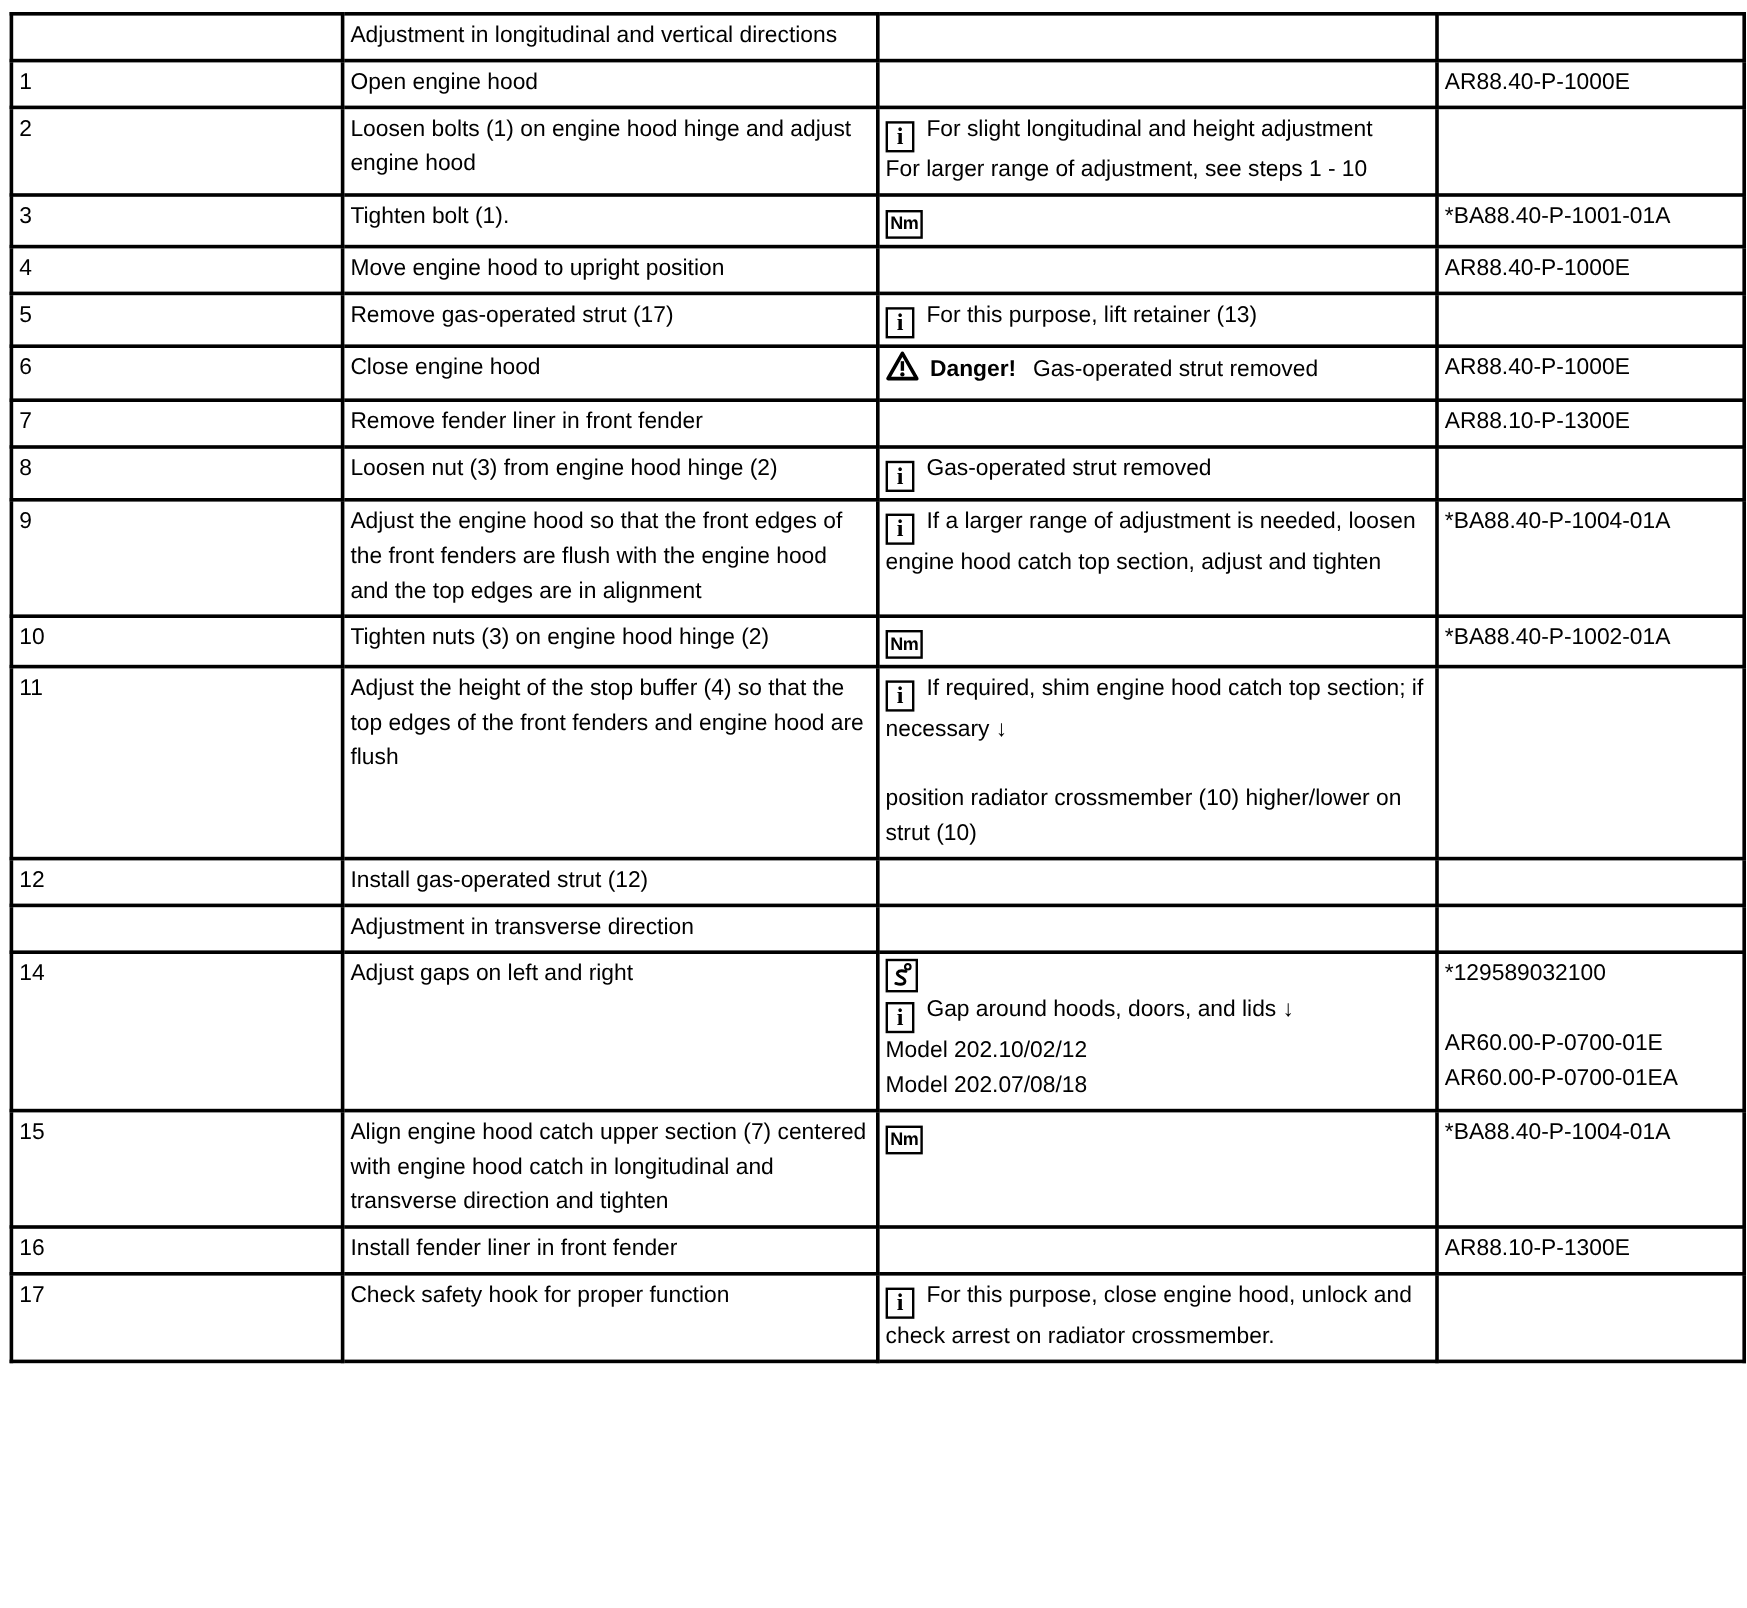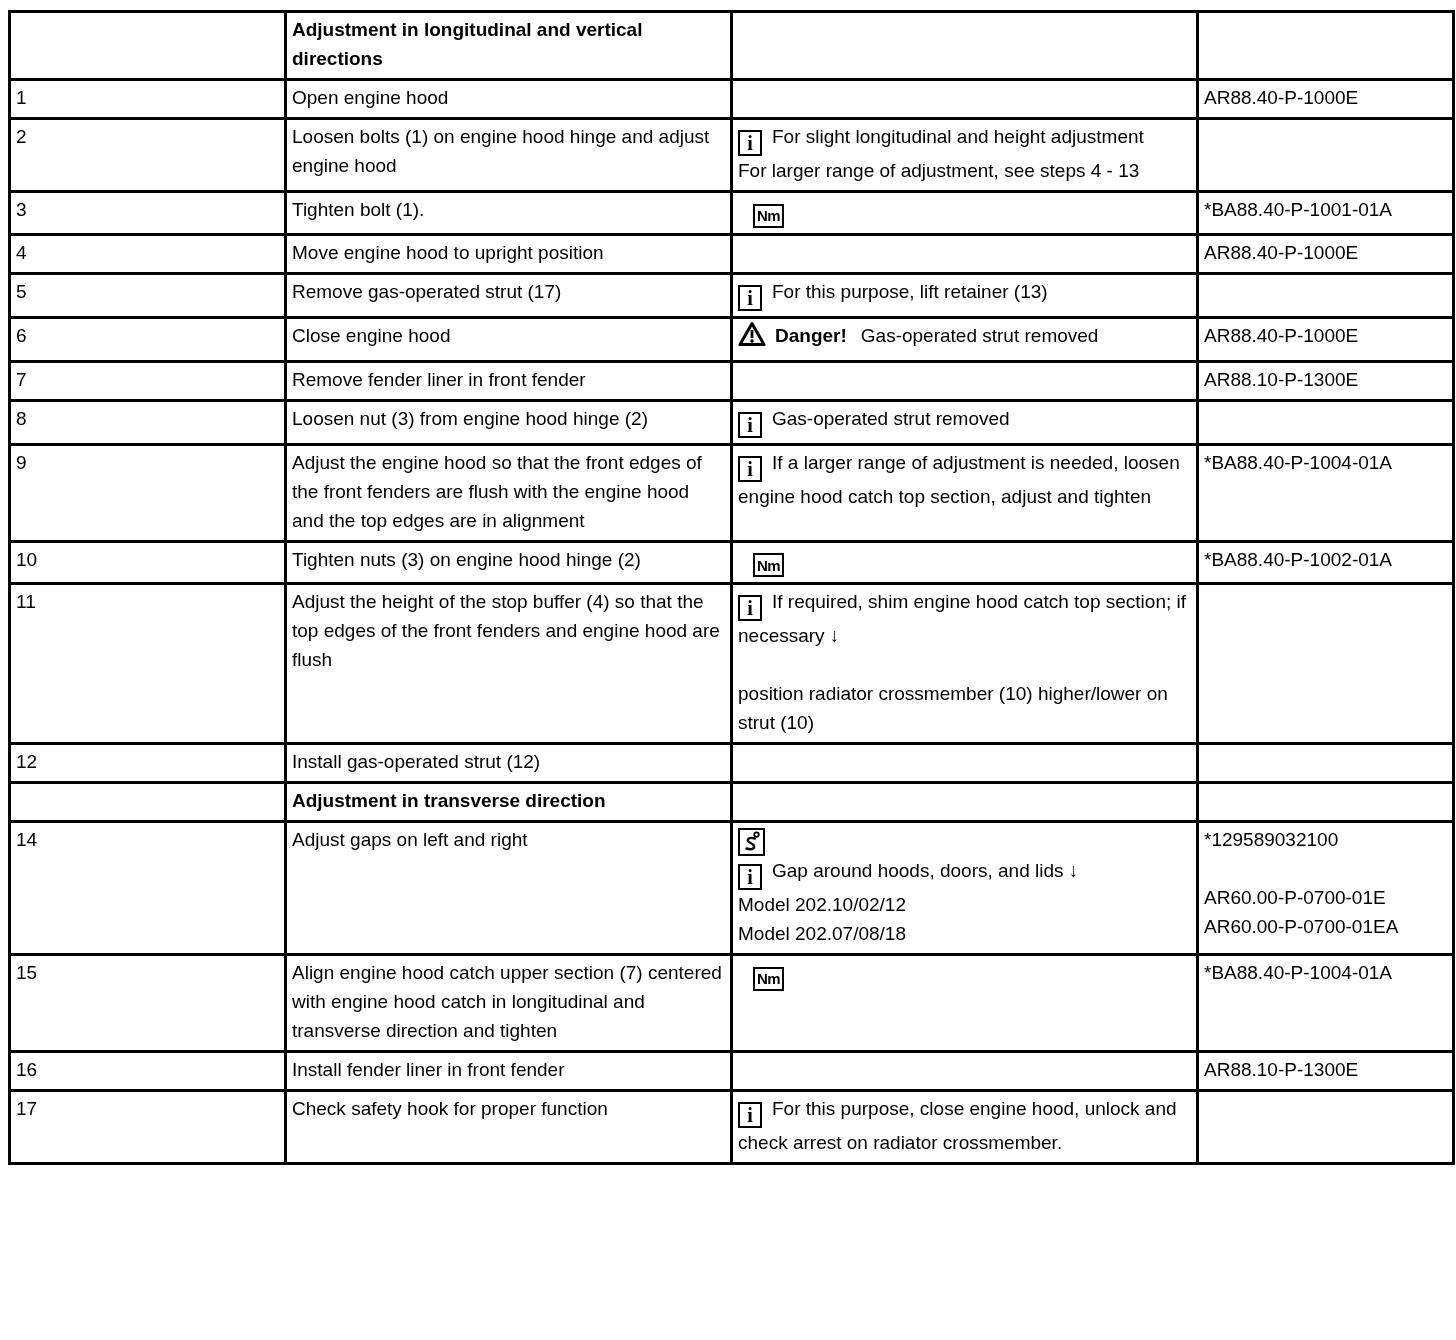--- a/index.html
+++ b/index.html
@@ -28,21 +28,21 @@
     padding: 2px 6px 5px 5px;
     line-height: 29px;
     overflow: hidden;
     word-wrap: break-word;
   }
   td.col-num  { width: 262px; }
   td.col-desc { width: 432px; }
   td.col-note { width: 452px; }
   td.col-ref  { width: 242px; }
 
-  tr.section-row td.col-desc { font-weight: bold; }
+  tr.section-row td.col-desc { font-weight: normal; }
 
   .note-line { min-height: 29px; }
   .ref-line  { min-height: 29px; white-space: nowrap; }
 
   .icon-box {
     display: inline-flex;
     align-items: center;
     justify-content: center;
     box-sizing: border-box;
     border: 2px solid #000000;
@@ -57,21 +57,20 @@
     margin-right: 10px;
   }
   .icon-box.nm {
     width: 31px;
     height: 24px;
     font-family: "Liberation Sans", "DejaVu Sans", sans-serif;
     font-size: 15px;
     letter-spacing: -0.5px;
     vertical-align: -5px;
     margin-right: 8px;
-    margin-left: 15px;
   }
   .icon-box.tool {
     width: 27px;
     height: 28px;
     margin-right: 8px;
   }
   .danger-icon-wrap {
     display: inline-block;
     vertical-align: -5px;
     margin-right: 9px;
@@ -98,21 +97,21 @@
           <td class="col-note"></td>
           <td class="col-ref">
             <div class="ref-line">AR88.40-P-1000E</div>
           </td>
         </tr>
         <tr class="step-row">
           <td class="col-num">2</td>
           <td class="col-desc">Loosen bolts (1) on engine hood hinge and adjust engine hood</td>
           <td class="col-note">
             <div class="note-line"><span class="icon-box">i</span><span>For slight longitudinal and height adjustment</span></div>
-            <div class="note-line"><span>For larger range of adjustment, see steps 4 - 13</span></div>
+            <div class="note-line"><span>For larger range of adjustment, see steps 1 - 10</span></div>
           </td>
           <td class="col-ref"></td>
         </tr>
         <tr class="step-row">
           <td class="col-num">3</td>
           <td class="col-desc">Tighten bolt (1).</td>
           <td class="col-note">
             <div class="note-line"><span class="icon-box nm">Nm</span></div>
           </td>
           <td class="col-ref">

